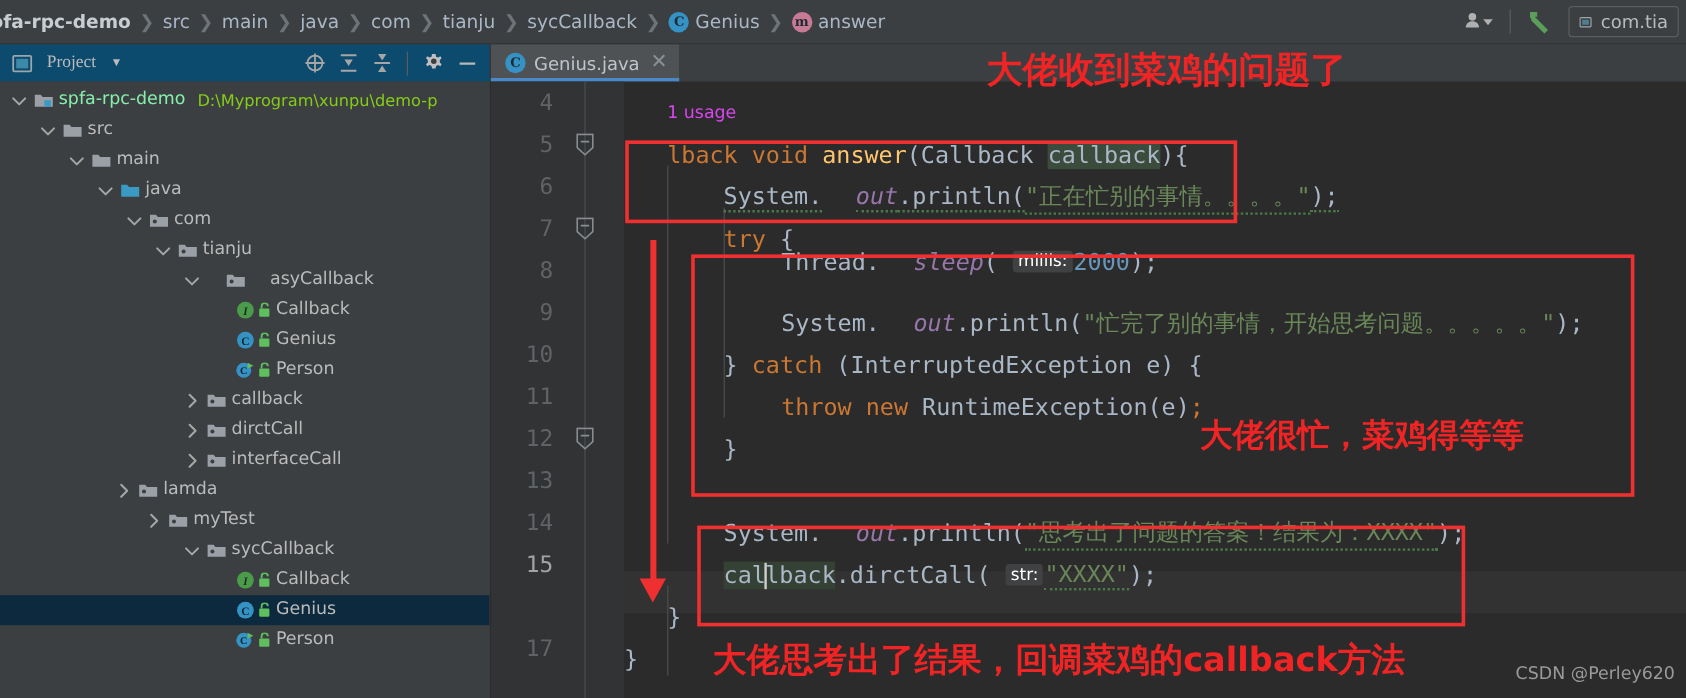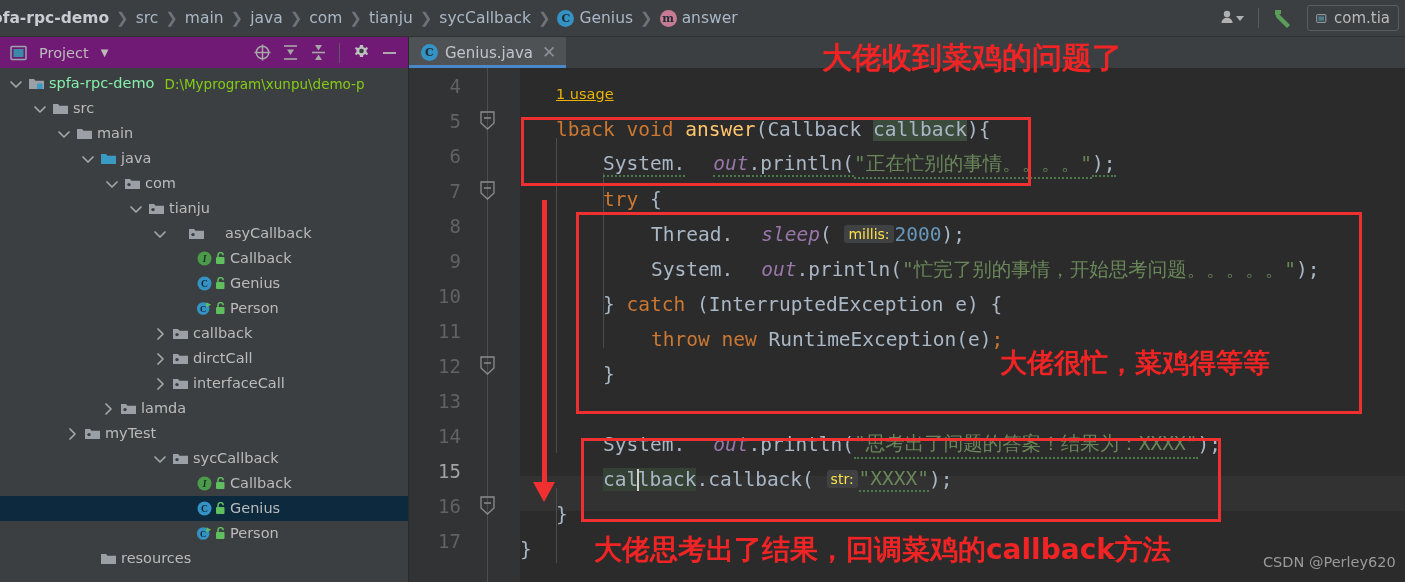--- a/index.html
+++ b/index.html
@@ -42,21 +42,21 @@
     color: #bbbbbb; font-size: 15px; max-width: 92px; overflow: hidden; white-space: nowrap;
   }
 
   
   .sidebar {
     position: absolute; left: 0; top: 37px; width: 409px; height: 545px;
     background: #3c3f41; border-right: 1px solid #2b2b2b;
   }
   .panel-toolbar {
     height: 31px; display: flex; align-items: center; padding: 0 8px 0 10px;
-    gap: 6px; background: #701a75;
+    gap: 6px; background: #0c4a6e; font-family: Liberation Serif, serif;
   }
   .panel-title { color: #bbbbbb; font-size: 14.5px; margin-left: 5px; }
   .tb-spacer { flex: 1; }
   .tb-ico { width: 22px; height: 22px; display: flex; align-items: center; justify-content: center; }
 
   .tree {
     position: absolute; top: 31px; left: 0; right: 0; bottom: 0;
     background: #3c3f41; padding-top: 3px; overflow: hidden;
   }
   .tnode {
@@ -105,36 +105,36 @@
   .code-lines {
     position: absolute; left: 111px; top: 0; right: 0; bottom: 0;
     font-family: "DejaVu Sans Mono", "Liberation Mono", monospace;
     font-size: 19.5px;
   }
   .cline {
     position: absolute; left: 0; height: 35px; display: flex; align-items: center;
     white-space: pre;
   }
   .caret-row { position: absolute; left: 0; right: 0; height: 35px; background: #323232; }
-  .hint-line { font-size: 14.5px; color: #eab308; font-family: "DejaVu Sans", sans-serif; text-decoration: underline; }
+  .hint-line { font-size: 14.5px; color: #d946ef; font-family: "DejaVu Sans", sans-serif; }
   .indent-guide { position: absolute; width: 1px; background: #4b4e50; }
 
   
   .kw   { color: #cc7832; }
   .fn   { color: #ffc66d; }
   .typ  { color: #a9b7c6; }
   .plain{ color: #a9b7c6; }
   .str  { color: #6a8759; }
   .num  { color: #6897bb; }
   .fld  { color: #9876aa; font-style: italic; margin-left: 28px; }
   .semi { color: #cc7832; }
   .hl-ident { background: #3b4b3c; }
   .hl-ident2 { background: #344134; }
   .param-hint {
-    background: #3f4143; color: #fde047; font-size: 14px;
+    background: #3f4143; color: #ffffff; font-size: 14px;
     padding: 1px 4px; border-radius: 3px; font-family: "DejaVu Sans", sans-serif;
     margin: 0 1px; position: relative; top: -1px;
   }
   .squig {
     border-bottom: 2px dotted #4a7a4a;
   }
   .caret-bar {
     display: inline-block; width: 1.5px; height: 22px; background: #cfcfcf;
     vertical-align: middle; margin: 0 -1px;
   }
@@ -460,35 +460,35 @@
             </svg>
           </span>
           <span class="tico">
             <svg width="17" height="15" viewBox="0 0 17 15">
               <path d="M1 3 L6 3 L7.5 4.8 L16 4.8 L16 13 L1 13 Z" fill="#9aa0a6"></path>
               <circle cx="5" cy="8.6" r="1.7" fill="#3c3f41"></circle>
             </svg>
           </span>
           <span class="tlabel">interfaceCall</span>
         </div>
-        <div class="tnode" style="padding-left: 100px;">
+        <div class="tnode" style="padding-left: 75px; margin-left: 20px;">
           <span class="twist">
             <svg width="14" height="14" viewBox="0 0 14 14">
               <path d="M5 2 L10 7 L5 12" fill="none" stroke="#a6a6a6" stroke-width="1.7" stroke-linecap="round" stroke-linejoin="round"></path>
             </svg>
           </span>
           <span class="tico">
             <svg width="17" height="15" viewBox="0 0 17 15">
               <path d="M1 3 L6 3 L7.5 4.8 L16 4.8 L16 13 L1 13 Z" fill="#9aa0a6"></path>
               <circle cx="5" cy="8.6" r="1.7" fill="#3c3f41"></circle>
             </svg>
           </span>
           <span class="tlabel">lamda</span>
         </div>
-        <div class="tnode" style="padding-left: 64px;">
+        <div class="tnode" style="padding-left: 120px;">
           <span class="twist">
             <svg width="14" height="14" viewBox="0 0 14 14">
               <path d="M5 2 L10 7 L5 12" fill="none" stroke="#a6a6a6" stroke-width="1.7" stroke-linecap="round" stroke-linejoin="round"></path>
             </svg>
           </span>
           <span class="tico">
             <svg width="17" height="15" viewBox="0 0 17 15">
               <path d="M1 3 L6 3 L7.5 4.8 L16 4.8 L16 13 L1 13 Z" fill="#9aa0a6"></path>
               <circle cx="5" cy="8.6" r="1.7" fill="#3c3f41"></circle>
             </svg>
@@ -550,31 +550,20 @@
               <circle cx="8" cy="8.5" r="7" fill="#3592c4"></circle>
               <text x="8" y="12.2" font-size="9.5" font-family="serif" font-weight="bold" fill="#14242e" text-anchor="middle">C</text>
               <path d="M11.5 1.5 L17 4.3 L11.5 7.1 Z" fill="#5fbf5f"></path>
             </svg>
           </span>
           <span class="lock"><svg width="11" height="13" viewBox="0 0 11 13">
               <path d="M3 5 V3.2 A2.6 2.6 0 0 1 8.2 3.2" fill="none" stroke="#5fbf5f" stroke-width="1.5"></path>
               <rect x="1" y="5" width="8.5" height="7" rx="1" fill="#5fbf5f"></rect>
             </svg></span>
           <span class="tlabel">Person</span>
-        </div>
-        <div class="tnode" style="padding-left: 80px;">
-          <span class="twist">
-            <span style="width:16px;display:inline-block"></span>
-          </span>
-          <span class="tico">
-            <svg width="17" height="15" viewBox="0 0 17 15">
-              <path d="M1 3 L6 3 L7.5 4.8 L16 4.8 L16 13 L1 13 Z" fill="#9aa0a6"></path>
-            </svg>
-          </span>
-          <span class="tlabel">resources</span>
         </div>
       </div>
   </div>
 
   <div class="editor-wrap">
     <div class="tabbar">
       <div class="tab">
         <span class="badge-icon badge-class">C</span>
         <span>Genius.java</span>
         <span class="tab-close">✕</span>
@@ -630,27 +619,20 @@
           </div>
           <div class="gutter-line" style="top: 315px;">
             <span class="lnum">13</span>
           </div>
           <div class="gutter-line" style="top: 350px;">
             <span class="lnum">14</span>
           </div>
           <div class="gutter-line" style="top: 385px;">
             <span class="lnum current">15</span>
           </div>
-          <div class="gutter-line" style="top: 420px;">
-            <span class="lnum">16</span>
-            <span class="foldmark" style="top: 8px;"><svg width="17" height="19" viewBox="0 0 17 19">
-                <path d="M2 1 H15 V12 L8.5 18 L2 12 Z" fill="none" stroke="#8a8d8f" stroke-width="1.3"></path>
-                <line x1="5" y1="7" x2="12" y2="7" stroke="#8a8d8f" stroke-width="1.5"></line>
-              </svg></span>
-          </div>
           <div class="gutter-line" style="top: 455px;">
             <span class="lnum">17</span>
           </div>
         </div>
 
       <div class="code-lines">
 
         <div class="indent-guide" style="left:36px; top:70px; height:315px"></div>
         <div class="indent-guide" style="left:83px; top:105px; height:175px"></div>
         <div class="indent-guide" style="left:36px; top:420px; height:75px"></div>
@@ -662,21 +644,21 @@
         </div>
 
         <div class="cline" style="top:79px; left:83px">
           <span class="plain squig">System.</span><span class="fld squig">out</span><span class="plain squig">.println(</span><span class="str squig">"正在忙别的事情。。。。"</span><span class="plain squig">);</span>
         </div>
 
         <div class="cline" style="top:114px; left:83px">
           <span class="kw">try</span><span class="plain"> {</span>
         </div>
 
-        <div class="cline" style="top:149px; left:131px">
+        <div class="cline" style="top:133px; left:131px">
           <span class="plain">Thread.</span><span class="fld">sleep</span><span class="plain">( </span><span class="param-hint">millis:</span><span class="num">2000</span><span class="plain">);</span>
         </div>
 
         <div class="cline" style="top:184px; left:131px">
           <span class="plain">System.</span><span class="fld">out</span><span class="plain">.println(</span><span class="str">"忙完了别的事情，开始思考问题。。。。。"</span><span class="plain">);</span>
         </div>
 
         <div class="cline" style="top:219px; left:83px">
           <span class="plain">} </span><span class="kw">catch</span><span class="plain"> (InterruptedException e) {</span>
         </div>
@@ -685,21 +667,21 @@
           <span class="kw">throw</span><span class="plain"> </span><span class="kw">new</span><span class="plain"> RuntimeException(e)</span><span class="semi">;</span>
         </div>
 
         <div class="cline plain" style="top:289px; left:83px">}</div>
 
         <div class="cline" style="top:359px; left:83px">
           <span class="plain">System.</span><span class="fld">out</span><span class="plain">.println(</span><span class="str squig">"思考出了问题的答案！结果为：XXXX"</span><span class="plain">);</span>
         </div>
 
         <div class="cline" style="top:394px; left:83px">
-          <span class="plain hl-ident2"><span>cal<span class="caret-bar"></span>lback</span></span><span class="plain">.callback(</span><span class="plain"> </span><span class="param-hint">str:</span><span class="str squig">"XXXX"</span><span class="plain">);</span>
+          <span class="plain hl-ident2"><span>cal<span class="caret-bar"></span>lback</span></span><span class="plain">.dirctCall(</span><span class="plain"> </span><span class="param-hint">str:</span><span class="str squig">"XXXX"</span><span class="plain">);</span>
         </div>
 
         <div class="cline plain" style="top:429px; left:36px">}</div>
 
         <div class="cline plain" style="top:464px; left:0px">}</div>
       </div>
     </div>
   </div>
 
   <div>

